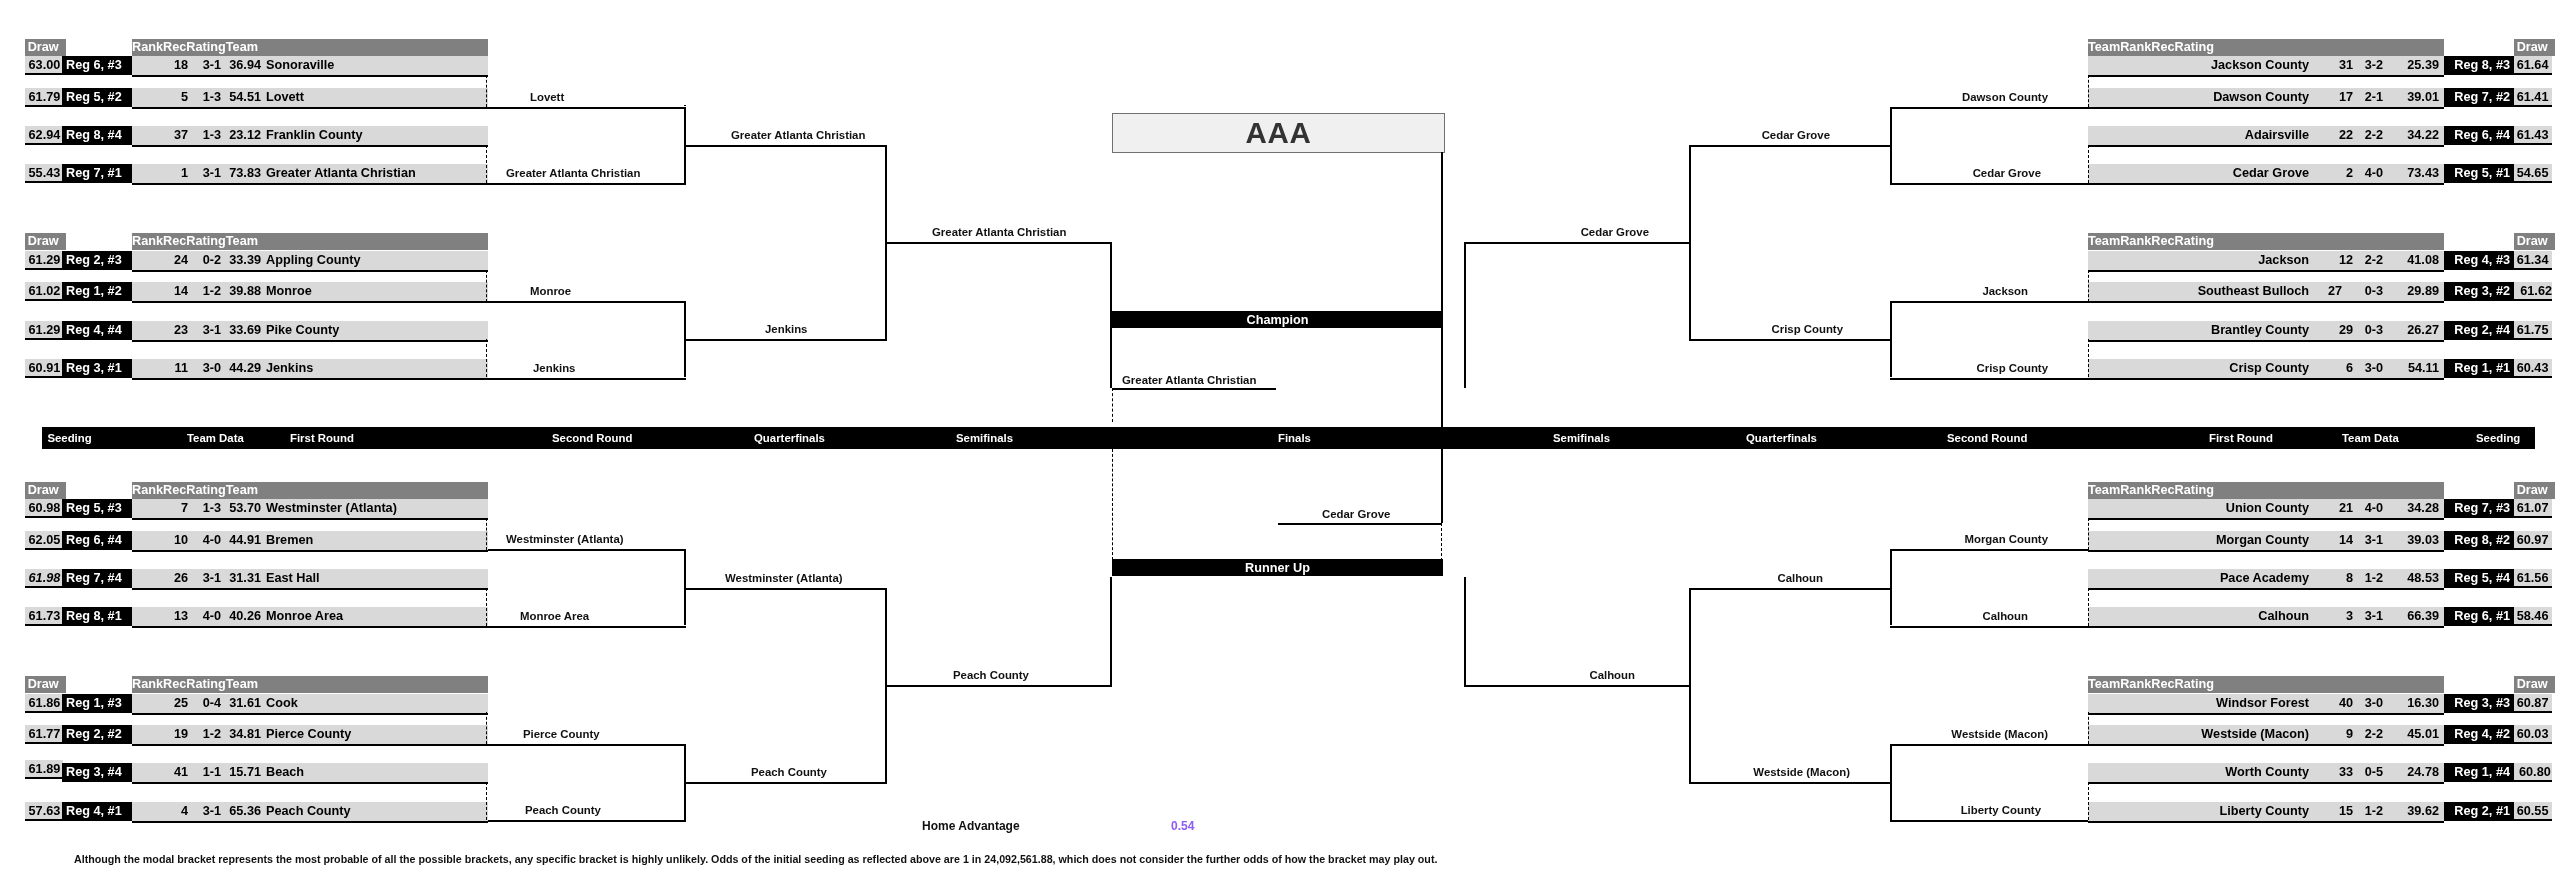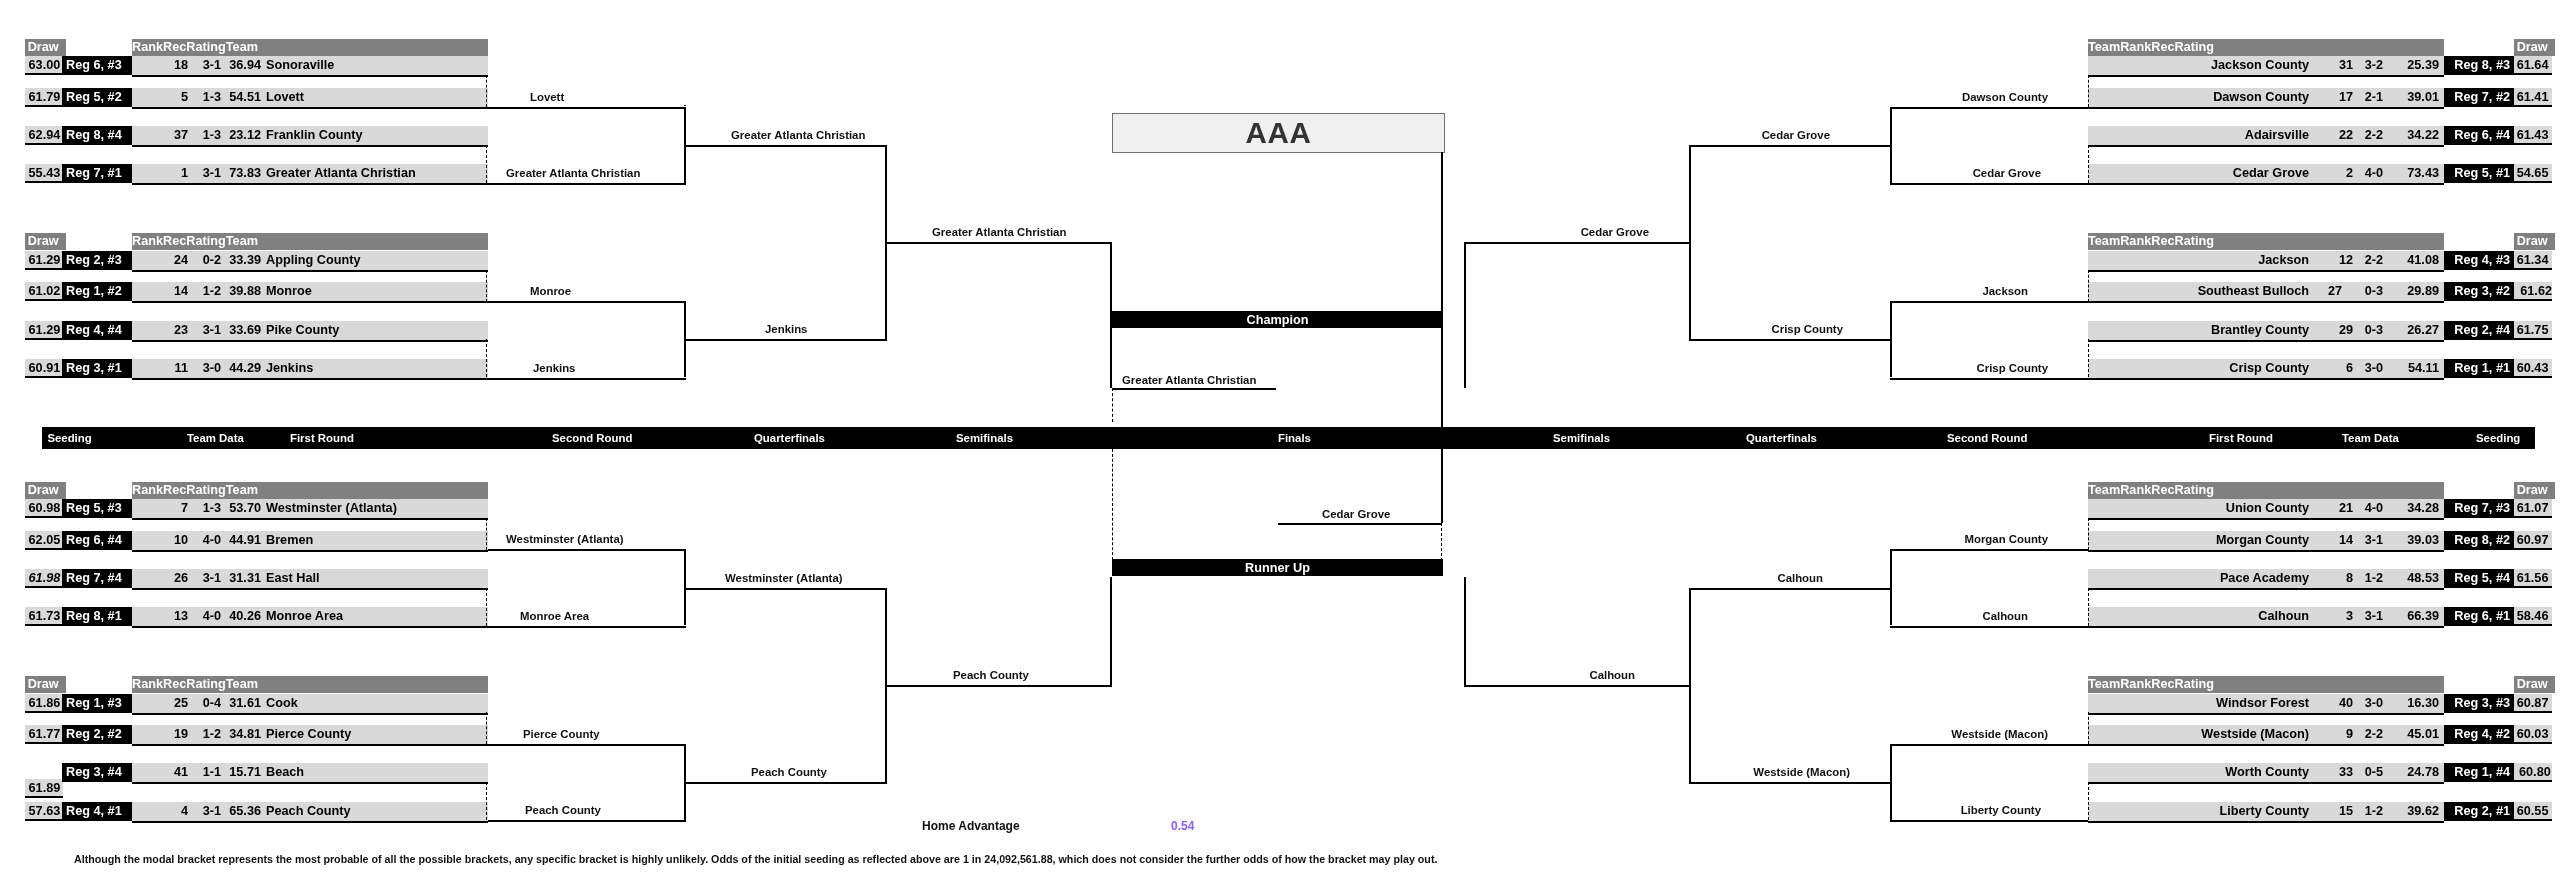--- a/index.html
+++ b/index.html
@@ -189,21 +189,21 @@
         <span style="left: 134px; width: 215px; text-align: left;">Cook</span>
       </div>
       <div class="draw-cell" style="left:25px;top:725px;width:38px;text-align:right;padding-right:2.7px;box-sizing:border-box;">61.77</div>
       <div class="reg-cell" style="left:62px;top:725px;width:70px;text-align:left;padding-left:4px;box-sizing:border-box;">Reg 2, #2</div>
       <div class="data-cell" style="left:132px;top:725px;width:356px;">
         <span style="left: 19px; width: 37px; text-align: right;">19</span>
         <span style="left: 62px; width: 27px; text-align: right;">1-2</span>
         <span style="left: 89px; width: 40px; text-align: right;">34.81</span>
         <span style="left: 134px; width: 215px; text-align: left;">Pierce County</span>
       </div>
-      <div class="draw-cell" style="left:25px;top:779px;width:38px;text-align:right;padding-right:2.7px;box-sizing:border-box;">61.89</div>
+      <div class="draw-cell" style="left:25px;top:760px;width:38px;text-align:right;padding-right:2.7px;box-sizing:border-box;">61.89</div>
       <div class="reg-cell" style="left:62px;top:763px;width:70px;text-align:left;padding-left:4px;box-sizing:border-box;">Reg 3, #4</div>
       <div class="data-cell" style="left:132px;top:763px;width:356px;">
         <span style="left: 19px; width: 37px; text-align: right;">41</span>
         <span style="left: 62px; width: 27px; text-align: right;">1-1</span>
         <span style="left: 89px; width: 40px; text-align: right;">15.71</span>
         <span style="left: 134px; width: 215px; text-align: left;">Beach</span>
       </div>
       <div class="draw-cell" style="left:25px;top:802px;width:38px;text-align:right;padding-right:2.7px;box-sizing:border-box;">57.63</div>
       <div class="reg-cell" style="left:62px;top:802px;width:70px;text-align:left;padding-left:4px;box-sizing:border-box;">Reg 4, #1</div>
       <div class="data-cell" style="left:132px;top:802px;width:356px;">

